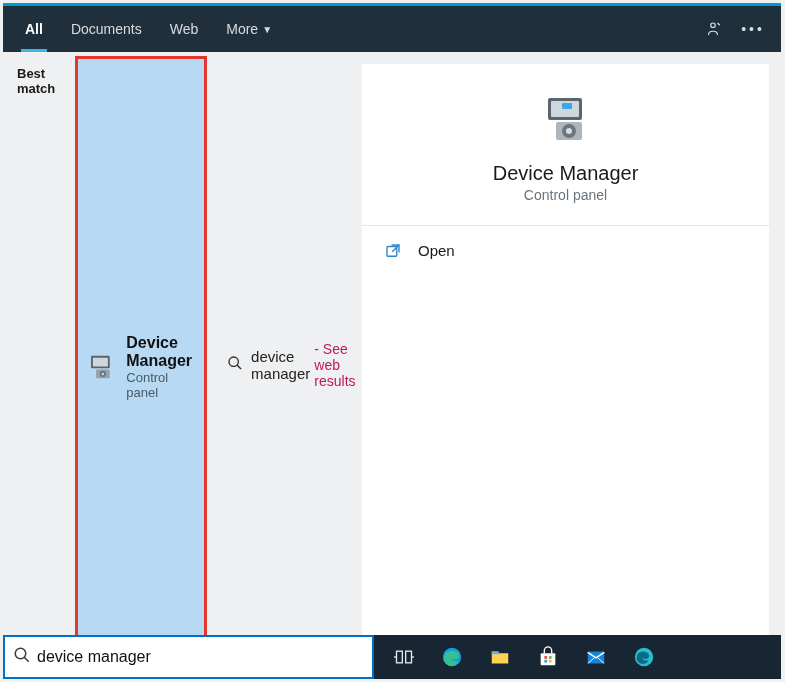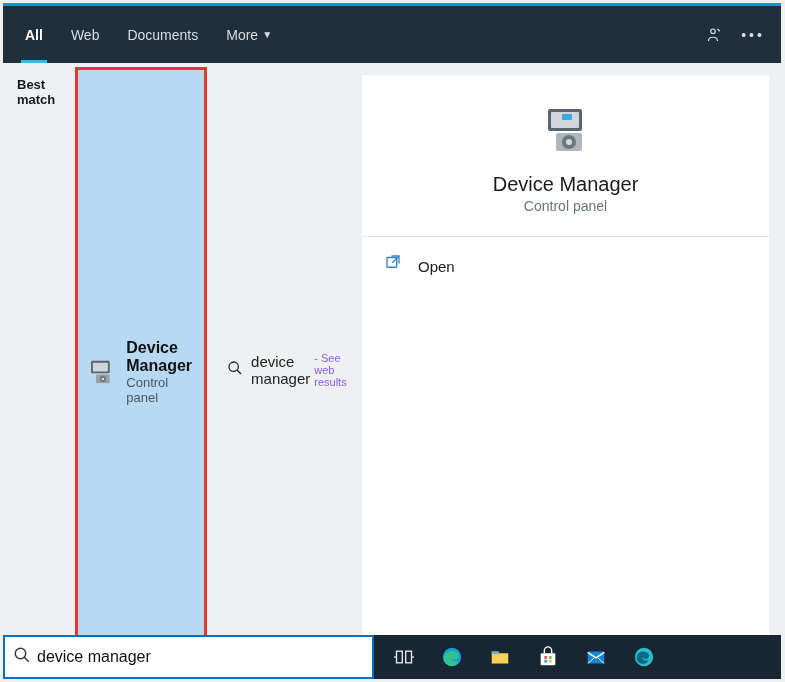--- a/index.html
+++ b/index.html
@@ -11,21 +11,21 @@
       position: relative;
     }
     .panel {
       position: absolute; top: 3px; left: 3px;
       width: 778px; height: 674px;
       background: #eef0f2;
       border-top: 3px solid #0198db;
       display: flex; flex-direction: column;
     }
     .tabbar {
-      height: 57px; background: #1f2f3c;
+      height: 46px; background: #1f2f3c;
       display: flex; align-items: stretch;
       color: #d9dde0; font-size: 14px;
       padding: 0 8px;
     }
     .tab {
       padding: 0 14px; display: flex; align-items: center;
       cursor: pointer; position: relative;
     }
     .tab.active { color: #fff; font-weight: 600; }
     .tab.active::after {
@@ -58,36 +58,36 @@
     }
     .bm-text { margin-left: 10px; }
     .bm-title { font-size: 16px; font-weight: 600; color: #111; }
     .bm-sub { font-size: 13px; color: #4a5a66; }
     .web-row {
       display: flex; align-items: center;
       padding: 10px 14px; cursor: pointer;
     }
     .web-row .searchglyph { width: 20px; color: #333; }
     .web-row .term { margin-left: 8px; font-size: 15px; color: #222; }
-    .web-row .hint { margin-left: 4px; font-size: 11px; color: #8b5cf6; }
+    .web-row .hint { margin-left: 4px; font-size: 14px; color: #be185d; }
     .web-row .chev { margin-left: auto; color: #2b2b2b; font-size: 18px; width: 20px; text-align: center; }
     .rightcol {
       flex: 1; background: #fff;
       margin: 12px 12px 12px 5px;
       display: flex; flex-direction: column;
     }
     .detail-top {
       display: flex; flex-direction: column; align-items: center;
       padding: 28px 0 22px; border-bottom: 1px solid #e2e5e8;
     }
     .big-icon { width: 56px; height: 56px; }
     .detail-title { margin-top: 14px; font-size: 20px; color: #1a1a1a; }
     .detail-sub { margin-top: 2px; font-size: 14px; color: #6a747c; }
     .action-row {
-      display: flex; align-items: flex-end;
+      display: flex; align-items: flex-start;
       padding: 16px 22px; cursor: pointer;
     }
     .action-row .openicon { color: #3285c7; width: 20px; }
     .action-row .label { margin-left: 14px; font-size: 15px; color: #1a1a1a; }
     .bottombar {
       position: absolute; left: 3px; bottom: 3px;
       width: 778px; height: 44px;
       display: flex; align-items: stretch;
     }
     .searchbox {
@@ -115,24 +115,24 @@
   </style>
 </head>
 <body>
 
 <div class="panel">
   <div class="tabbar">
     <div class="tab active">
         <span>All</span>
       </div>
     <div class="tab">
+        <span>Documents</span>
+      </div>
+    <div class="tab">
         <span>Web</span>
-      </div>
-    <div class="tab">
-        <span>Documents</span>
       </div>
     <div class="tab">
         <span>More</span>
         <span class="caret">▼</span>
       </div>
     <div class="spacer"></div>
     <div class="righticon">
       <svg width="18" height="18" viewBox="0 0 24 24" fill="none" stroke="currentColor" stroke-width="1.6">
           <circle cx="12" cy="7" r="3"></circle>
           <path d="M6 20c0-3 2.7-5 6-5s6 2 6 5"></path>

